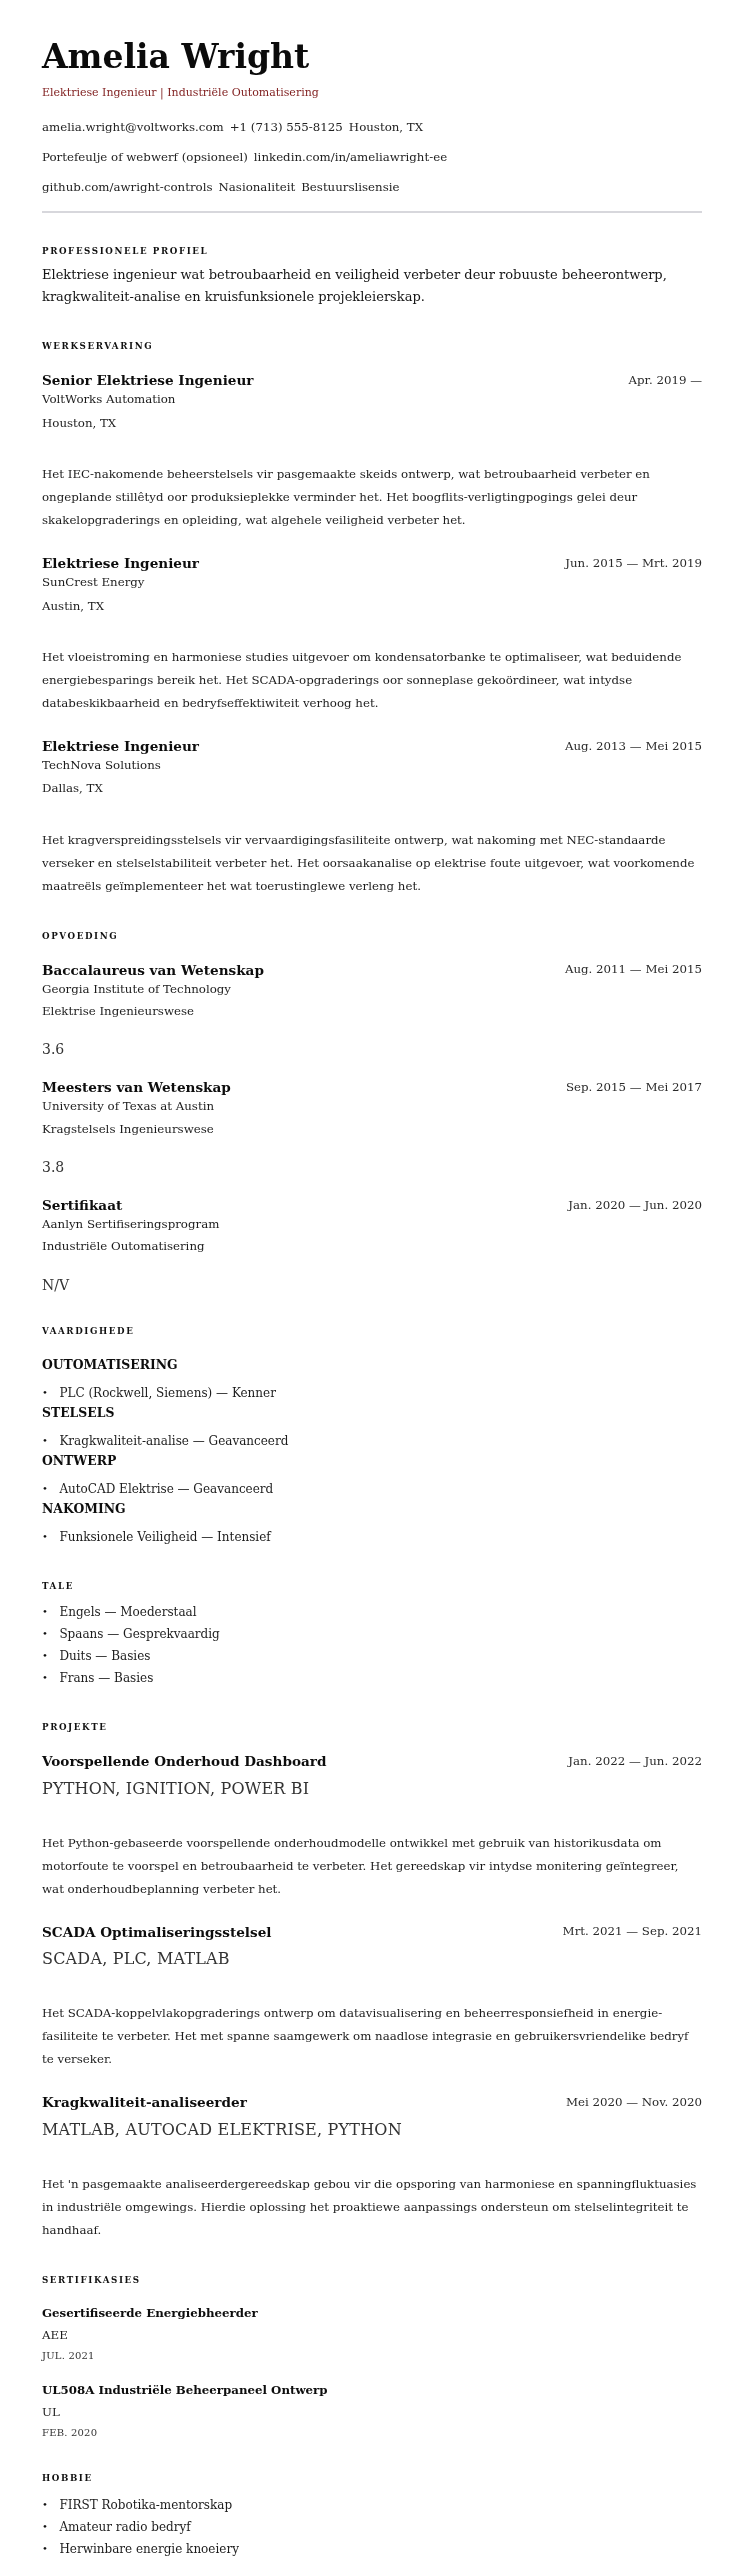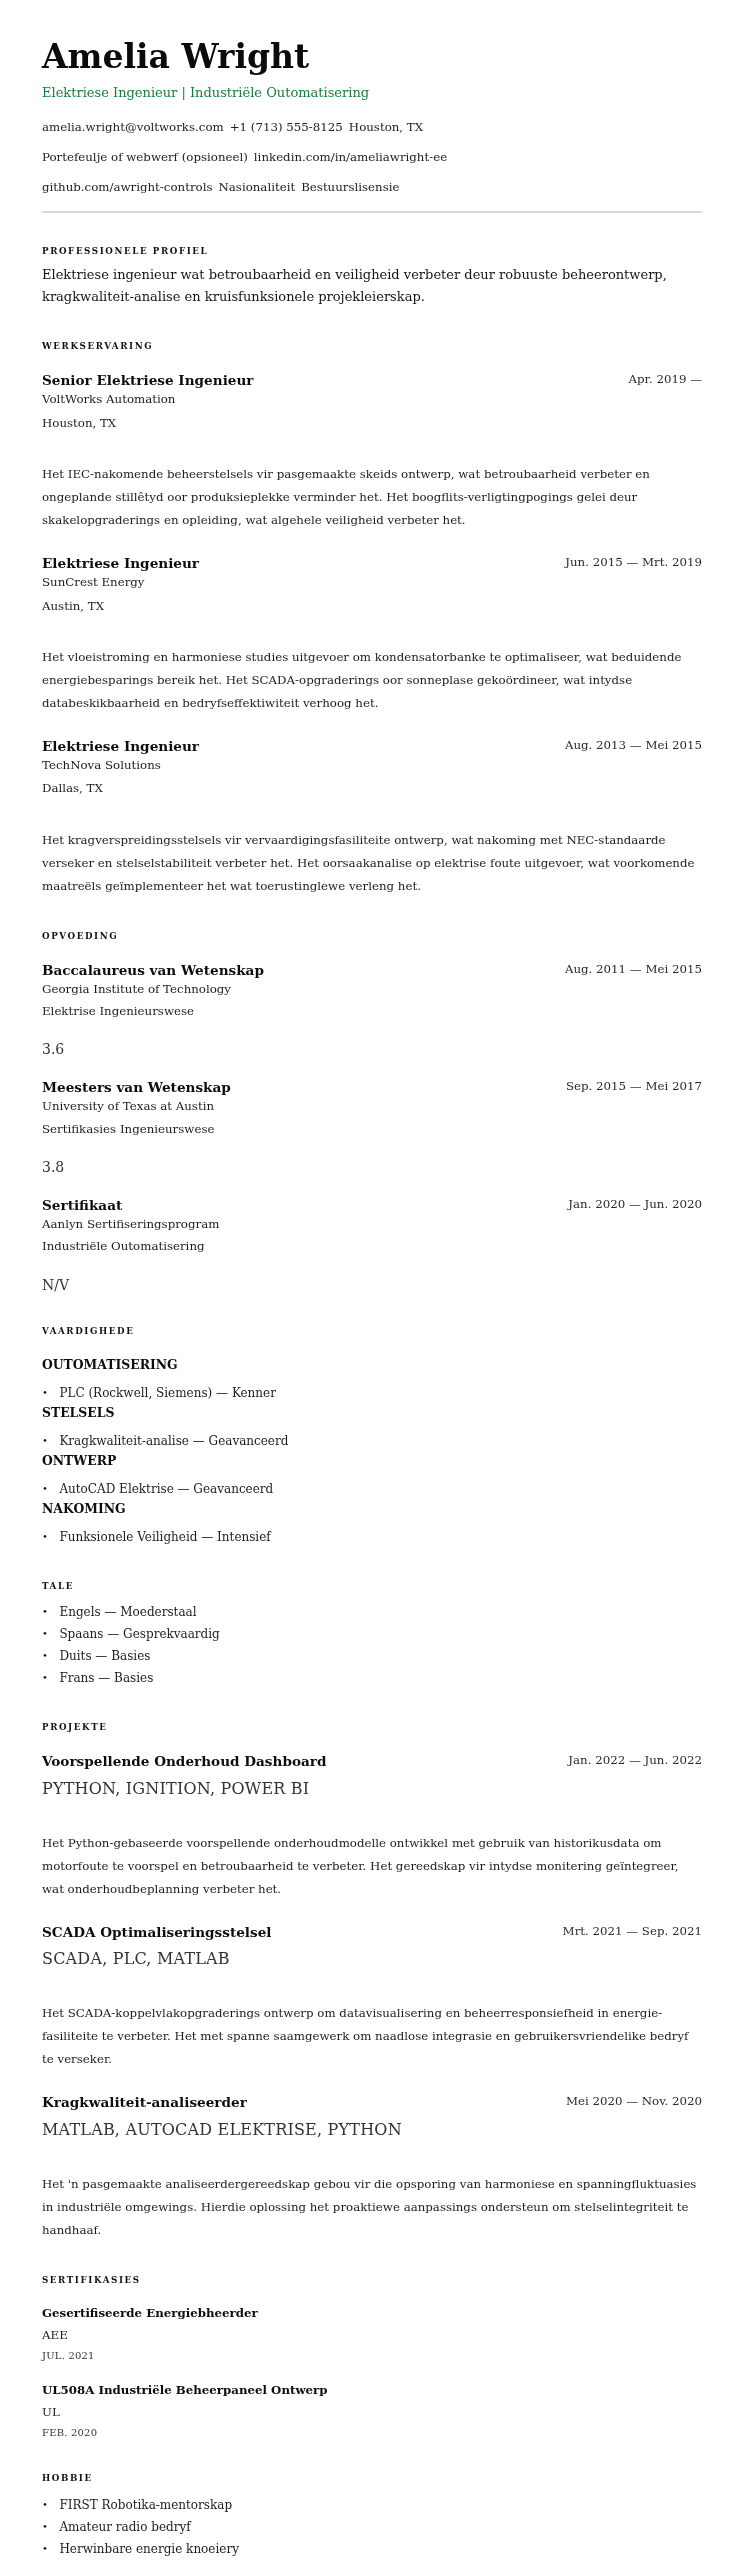--- a/index.html
+++ b/index.html
@@ -7,33 +7,33 @@
   body {
     width: 744px;
     min-height: 2576px;
     font-family: "DejaVu Serif", serif;
     color: #111111;
   }
   .page { padding: 37px 42px 37px 42px; }
 
   
   .name { font-size: 33px; font-weight: bold; line-height: 40px; color: #0b0b0b; margin-top: 0; }
-  .subtitle { font-size: 13px; line-height: 18.6px; color: #15803d; margin-top: 7.4px; }
+  .subtitle { font-size: 11px; line-height: 18.6px; color: #7f1d1d; margin-top: 7.4px; }
   .contacts { margin-top: 16px; }
   .contact-row { font-size: 11.8px; line-height: 16px; color: #222222; height: 30px; display: flex; gap: 6px; }
   .contact-row span { white-space: nowrap; }
   .divider { height: 1.2px; background: #d7d7dc; margin-top: 2.5px; border: 0; }
 
   
   .section { margin-top: 32px; }
   .section-title { font-size: 8.7px; font-weight: bold; letter-spacing: 1.6px; text-transform: uppercase; color: #111; line-height: 12.4px; }
   .profile-text { font-size: 13px; line-height: 22px; color: #151515; margin-top: 7.4px; }
 
   .entry { margin-top: 18.6px; }
-  .entry-head { display: flex; justify-content: space-between; align-items: flex-start; }
+  .entry-head { display: flex; justify-content: space-between; align-items: center; }
   .entry-title { font-size: 13.6px; font-weight: bold; line-height: 18.6px; color: #0d0d0d; }
   .entry-date { font-size: 11.8px; line-height: 17.4px; color: #2a2a2a; white-space: nowrap; }
   .entry-org { font-size: 11.8px; line-height: 17.4px; color: #1c1c1c; margin-top: 1.2px; }
   .entry-loc { font-size: 11.8px; line-height: 17.4px; color: #1c1c1c; margin-top: 6.2px; }
   .entry-desc { font-size: 11.8px; line-height: 23px; color: #1c1c1c; margin-top: 31px; }
   .entry + .entry { margin-top: 22px; }
 
   .edu-entry { margin-top: 18.6px; }
   .edu-entry + .edu-entry { margin-top: 21px; }
   .edu-field { font-size: 11.8px; line-height: 17.4px; color: #1c1c1c; margin-top: 5px; }
@@ -137,21 +137,21 @@
       <div class="edu-field">Elektrise Ingenieurswese</div>
       <div class="edu-grade">3.6</div>
     </div>
 
     <div class="edu-entry">
       <div class="entry-head">
         <div class="entry-title">Meesters van Wetenskap</div>
         <div class="entry-date">Sep. 2015 — Mei 2017</div>
       </div>
       <div class="entry-org">University of Texas at Austin</div>
-      <div class="edu-field">Sertifikasies Ingenieurswese</div>
+      <div class="edu-field">Kragstelsels Ingenieurswese</div>
       <div class="edu-grade">3.8</div>
     </div>
 
     <div class="edu-entry">
       <div class="entry-head">
         <div class="entry-title">Sertifikaat</div>
         <div class="entry-date">Jan. 2020 — Jun. 2020</div>
       </div>
       <div class="entry-org">Aanlyn Sertifiseringsprogram</div>
       <div class="edu-field">Industriële Outomatisering</div>

